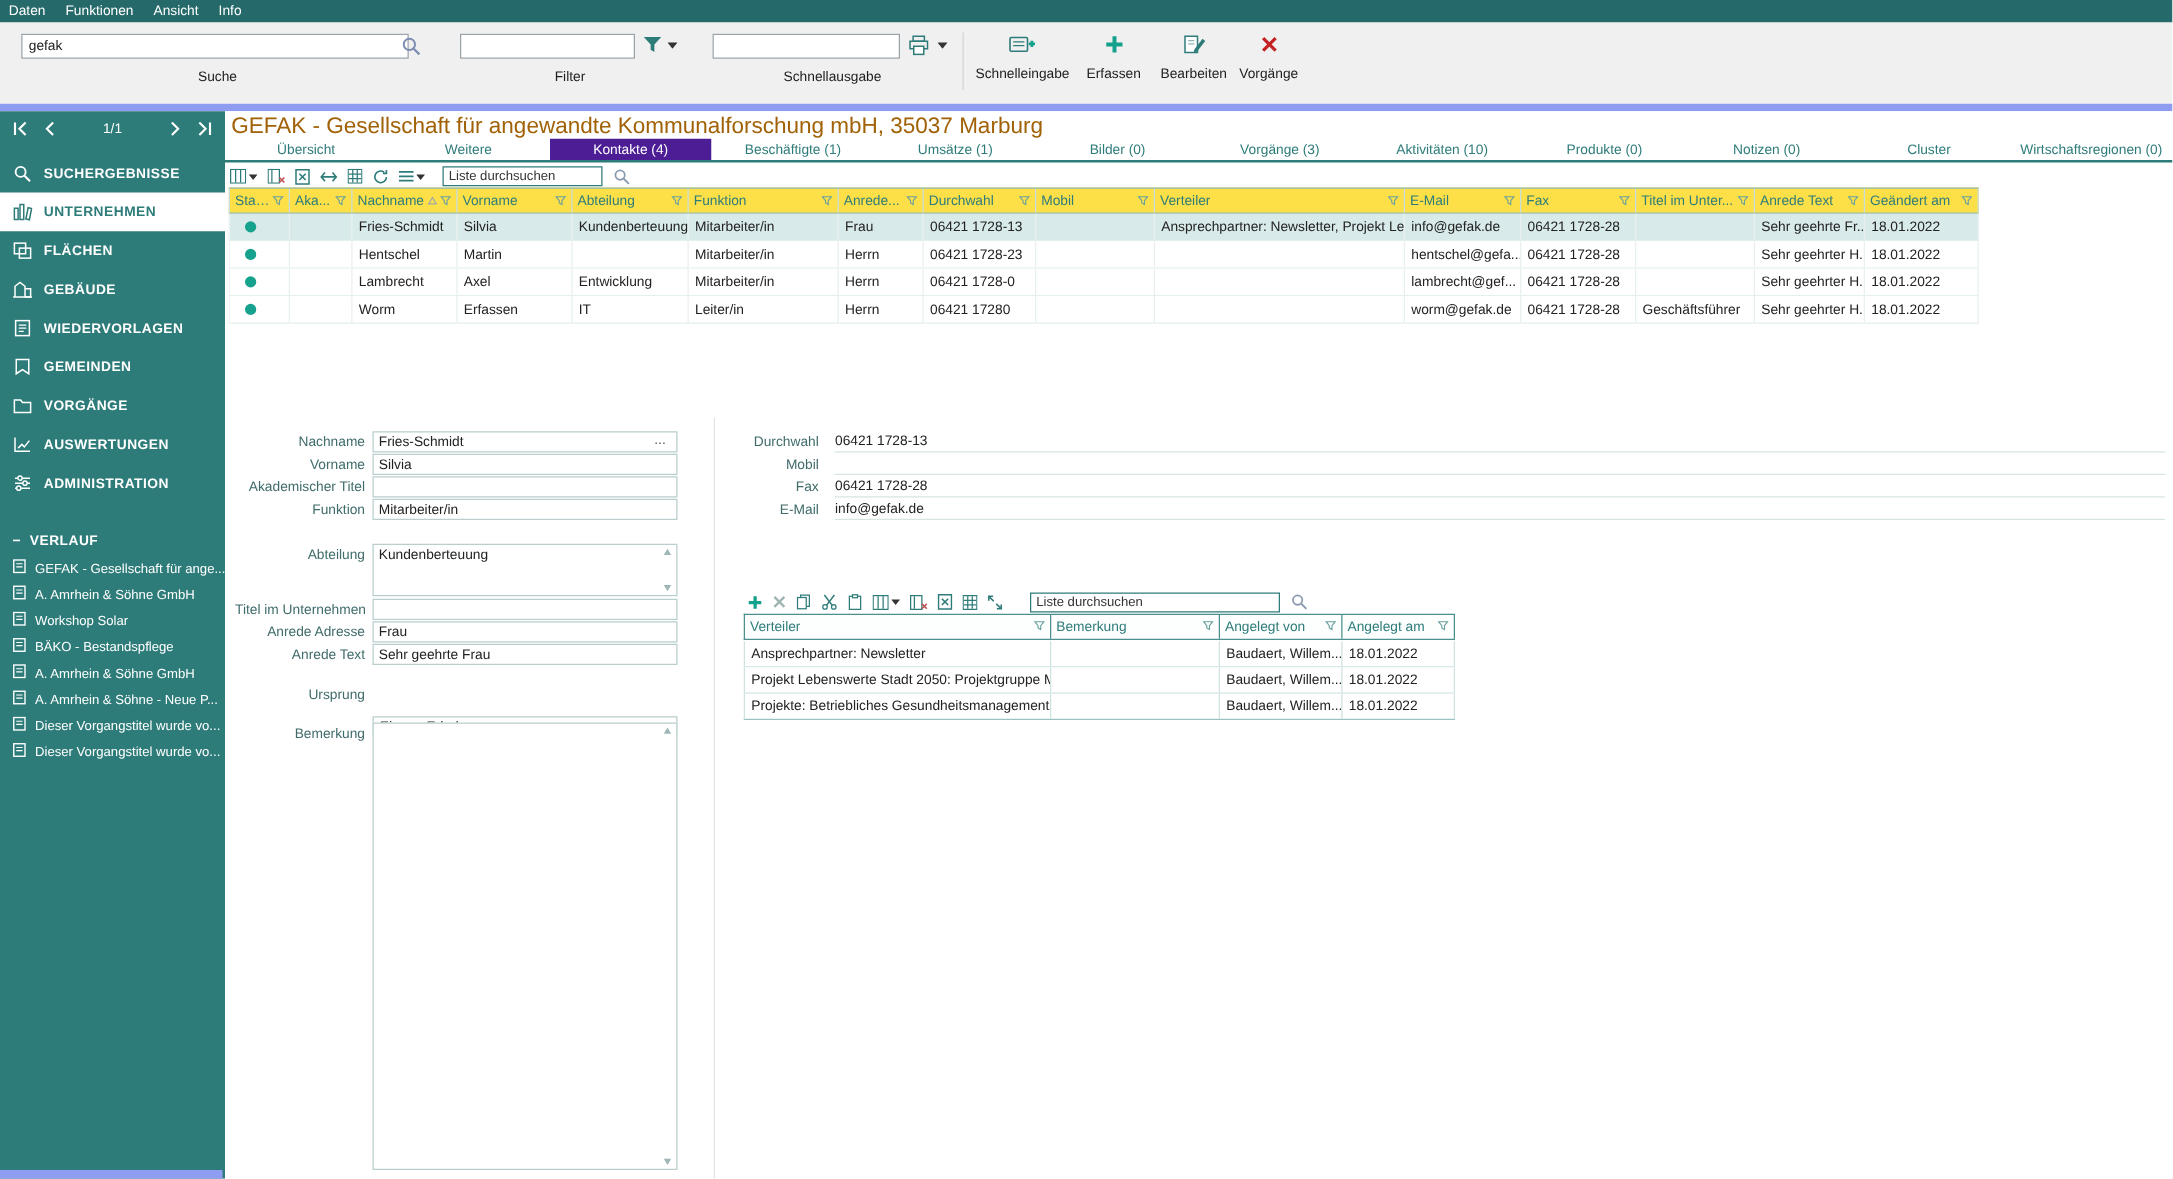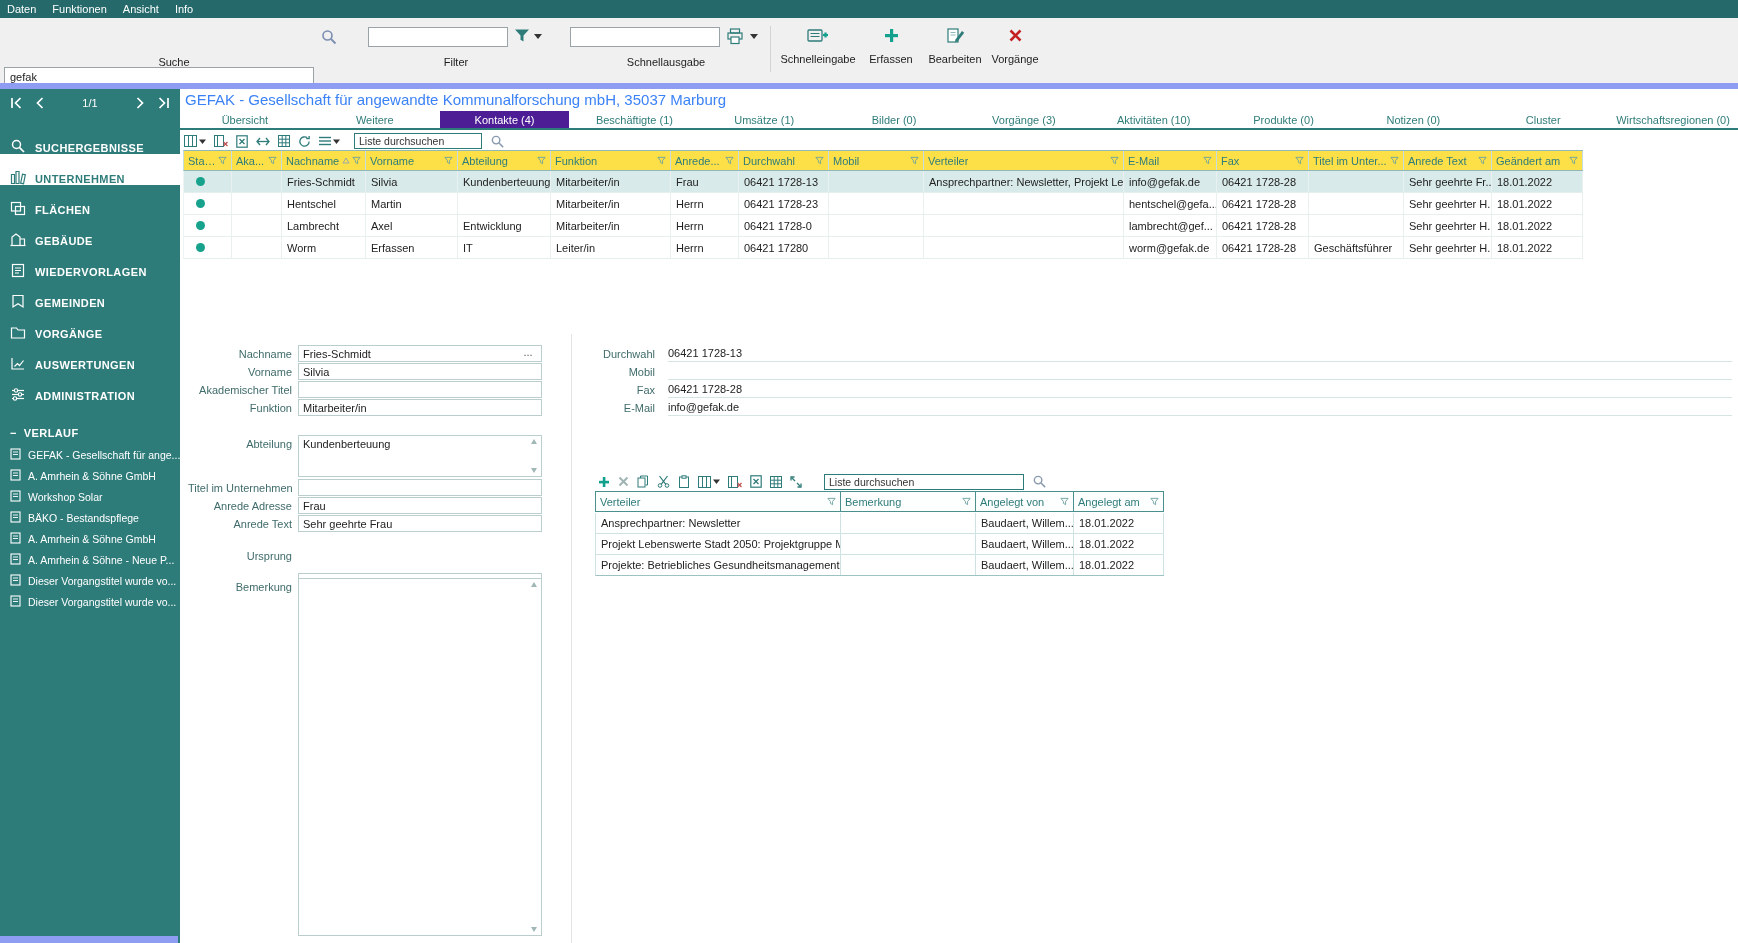--- a/index.html
+++ b/index.html
@@ -26,33 +26,33 @@
   
   .accentbar{position:absolute;top:83px;left:0;right:0;height:6px;background:#8e9cf2}
   .sidebar-bottom{position:absolute;left:0;bottom:0;width:178px;height:7px;background:#8e9cf2}
 
   
   .sidebar{position:absolute;top:89px;left:0;width:180px;bottom:0;background:#2e7c7a;color:#fff}
   .pager{display:flex;align-items:center;height:28px;padding:0 9px}
   .pager .sp{flex:1}
   .pager .pg-btn{cursor:pointer;display:flex;align-items:center}
   .pager .pg-label{font-size:11px;color:#fff}
-  .side-item{height:31px;display:flex;align-items:flex-end;gap:9px;padding-left:9px;
+  .side-item{height:31px;display:flex;align-items:center;gap:9px;padding-left:9px;
     font-size:11px;font-weight:bold;letter-spacing:.4px;cursor:pointer;white-space:nowrap}
   .side-item.active{background:#fff;color:#2e7c7a}
   .side-item .sic{width:17px;display:flex;justify-content:center}
   .verlauf-head{margin-top:20px;height:22px;display:flex;align-items:center;gap:7px;
     padding-left:10px;font-size:11px;font-weight:bold;letter-spacing:.4px;cursor:pointer}
   .hist-item{height:21px;display:flex;align-items:center;gap:7px;padding-left:10px;
     font-size:10.5px;cursor:pointer;white-space:nowrap;overflow:hidden}
 
   
   .main{position:absolute;top:89px;left:180px;right:0;bottom:0;background:#fff}
-  .page-title{position:absolute;top:0;left:5px;height:22px;line-height:22px;font-size:15px;
-    color:#3b82f6;white-space:nowrap}
+  .page-title{position:absolute;top:0;left:5px;height:22px;line-height:22px;font-size:18px;
+    color:#a16207;white-space:nowrap}
   .tabs{position:absolute;top:22px;left:0;right:0;height:19px;display:flex;border-bottom:2px solid #2e7c7a}
   .tab{flex:1;display:flex;align-items:center;justify-content:center;color:#2e7c7a;
     font-size:11px;white-space:nowrap;overflow:hidden;cursor:pointer}
   .tab.active{background:#4c1d95;color:#fff}
 
   .list-toolbar{position:absolute;top:44px;left:4px;height:16px;display:flex;align-items:center;gap:8px}
   .lt-ic{display:flex;align-items:center;gap:2px;cursor:pointer}
   .lt-search{width:128px;height:16px;border:1px solid #2e7c7a;background:#fff;
     font-size:10.5px;font-family:inherit;padding:0 4px;color:#333}
 
@@ -140,21 +140,21 @@
 <div class="app">
 
   <div class="menubar">
     <span>Daten</span>
     <span>Funktionen</span>
     <span>Ansicht</span>
     <span>Info</span>
   </div>
 
   <div class="toolbar">
-    <input class="tb-input" style="left: 4px; width: 310px; margin-top: 40px;" value="gefak">
+    <input class="tb-input" style="left: 17px; width: 310px;" value="gefak">
     <span class="tb-iconbtn" style="left:320px">
       <svg width="18" height="18" viewBox="0 0 18 18">
           <circle cx="7.5" cy="7.5" r="4.5" fill="none" stroke="#7b8db0" stroke-width="1.6"></circle>
           <line x1="11" y1="11" x2="15.5" y2="15.5" stroke="#7b8db0" stroke-width="1.8"></line>
         </svg>
     </span>
     <div class="tb-label" style="left:4px;width:340px">Suche</div>
 
     <input class="tb-input" style="left: 368px; width: 140px;" value="">
     <span class="tb-iconbtn" style="left:514px">

